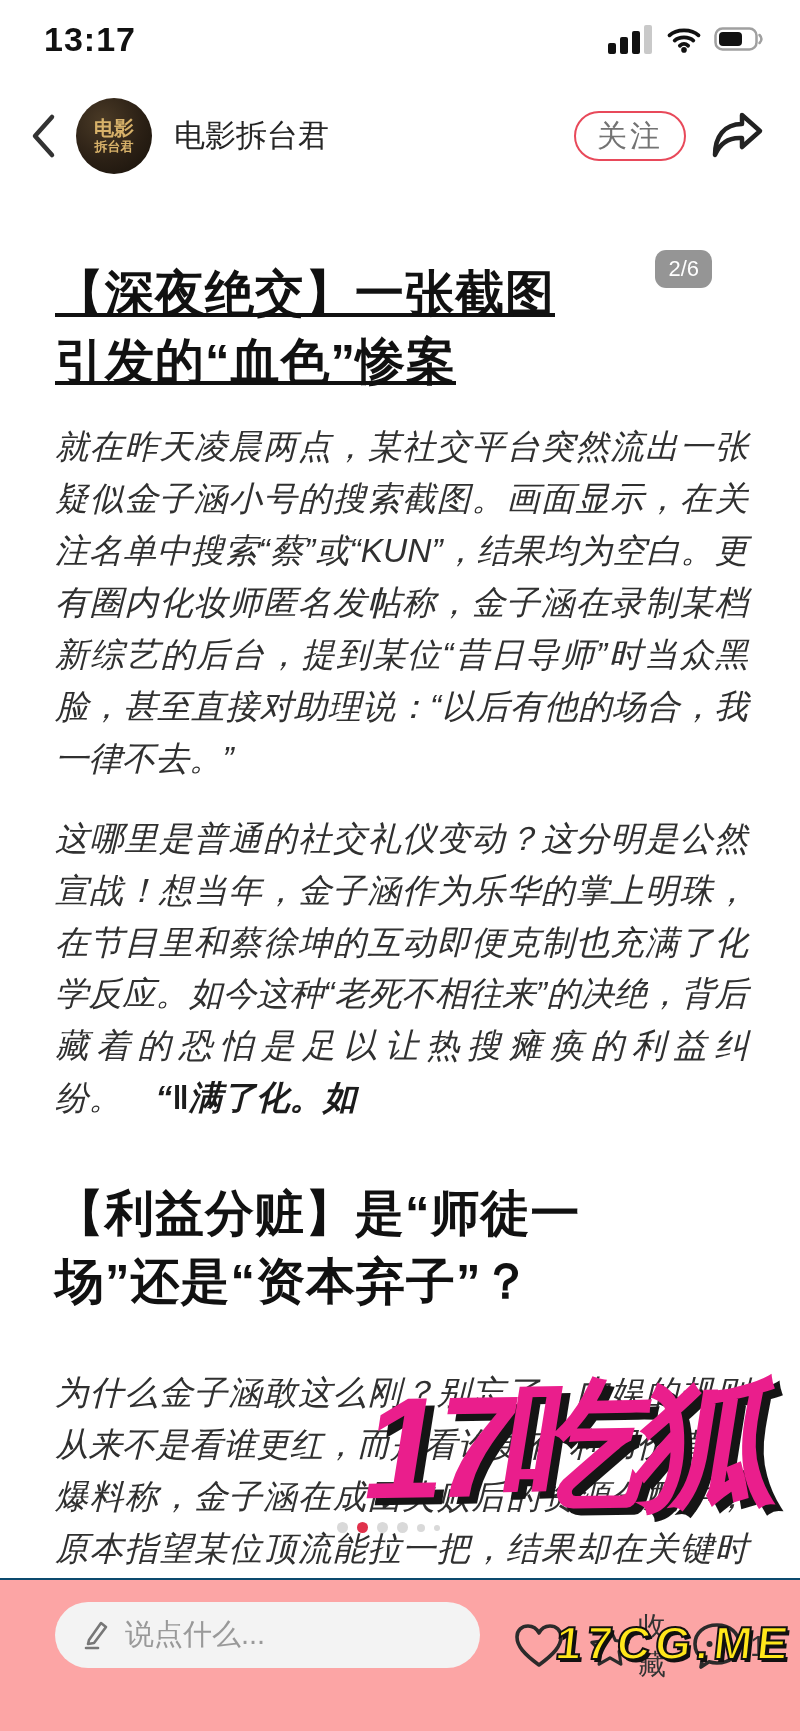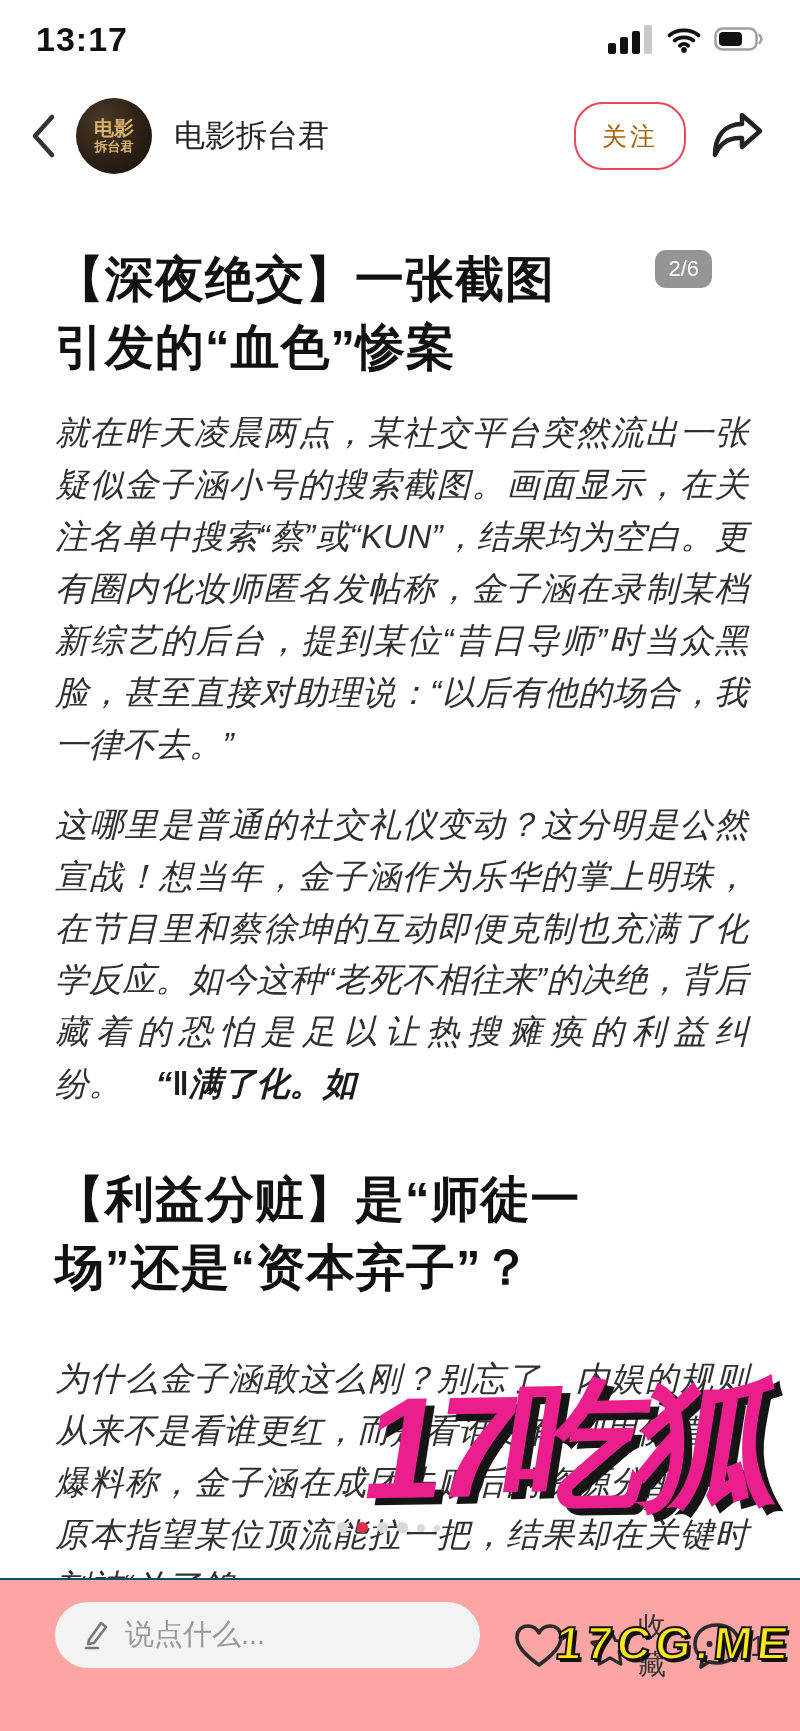--- a/index.html
+++ b/index.html
@@ -1,46 +1,46 @@
 <!DOCTYPE html>
 <html><head>
 <meta charset="utf-8">
 <style>
   html,body{margin:0;padding:0;background:#fff;}
   .screen{
     position:relative;width:800px;height:1731px;background:#ffffff;overflow:hidden;
     font-family:"Liberation Sans","DejaVu Sans",sans-serif;
   }
   
-  .status-bar{position:absolute;top:16px;left:36px;right:36px;height:46px;
+  .status-bar{position:absolute;top:16px;left:44px;right:36px;height:46px;
     display:flex;align-items:center;justify-content:space-between;}
   .time{font-size:34px;font-weight:700;color:#111;letter-spacing:1px;}
   .status-icons{display:flex;align-items:center;gap:12px;}
   
   .header{position:absolute;top:94px;left:28px;right:36px;height:84px;
     display:flex;align-items:center;}
   .back{width:34px;height:52px;display:flex;align-items:center;cursor:pointer;}
   .avatar{width:76px;height:76px;border-radius:50%;margin-left:14px;flex:none;
     background:radial-gradient(circle at 35% 30%,#4a3a26 0%,#2b2015 55%,#17110a 100%);
     display:flex;flex-direction:column;align-items:center;justify-content:center;line-height:1.15;}
   .avatar .a1{color:#d8b26a;font-size:20px;font-weight:700;}
   .avatar .a2{color:#d8b26a;font-size:13px;font-weight:700;}
   .username{margin-left:22px;font-size:31px;color:#262626;font-weight:500;flex:1;}
-  .follow-btn{min-width:112px;height:68px;border:2.5px solid #e8495a;border-radius:29px;
-    color:#a16207;font-size:25px;font-weight:500;letter-spacing:3px;
+  .follow-btn{min-width:112px;height:50px;border:2.5px solid #e8495a;border-radius:29px;
+    color:#737373;font-size:30px;font-weight:500;letter-spacing:3px;
     display:flex;align-items:center;justify-content:center;background:#fff;box-sizing:border-box;padding:0 20px;}
   .share{margin-left:24px;display:flex;align-items:center;}
   
   .page-badge{position:absolute;top:206px;right:88px;background:rgba(130,130,130,.85);
     color:#fff;font-size:22px;line-height:38px;padding:0 13px;border-radius:11px;margin-top:44px;}
   
   .content{position:absolute;top:200px;left:55px;right:52px;color:#2e2e2e;}
   .content h1,.content h2{margin:0;font-size:49px;line-height:1.38;font-weight:900;color:#111;
     letter-spacing:1px;white-space:pre-line;}
-  .content h1{margin-top:46px;}
+  .content h1{margin-top:60px;text-decoration:underline;}
   .content h2{margin-top:56px;}
   .content p{margin:0;font-size:33.5px;line-height:1.55;text-align:justify;color:#303030;font-style:italic;}
   .p1{margin-top:26px !important;}
   .p2{margin-top:28px !important;}
   .p3{margin-top:52px !important;}
   .glitch{font-weight:800;color:#1c1c1c;}
   
   .dots{position:absolute;top:1522px;left:0;width:800px;display:flex;justify-content:center;
     align-items:center;gap:9px;transform:translateX(-12px);}
   .dot{width:11px;height:11px;border-radius:50%;background:#d9d9d9;display:inline-block;}

